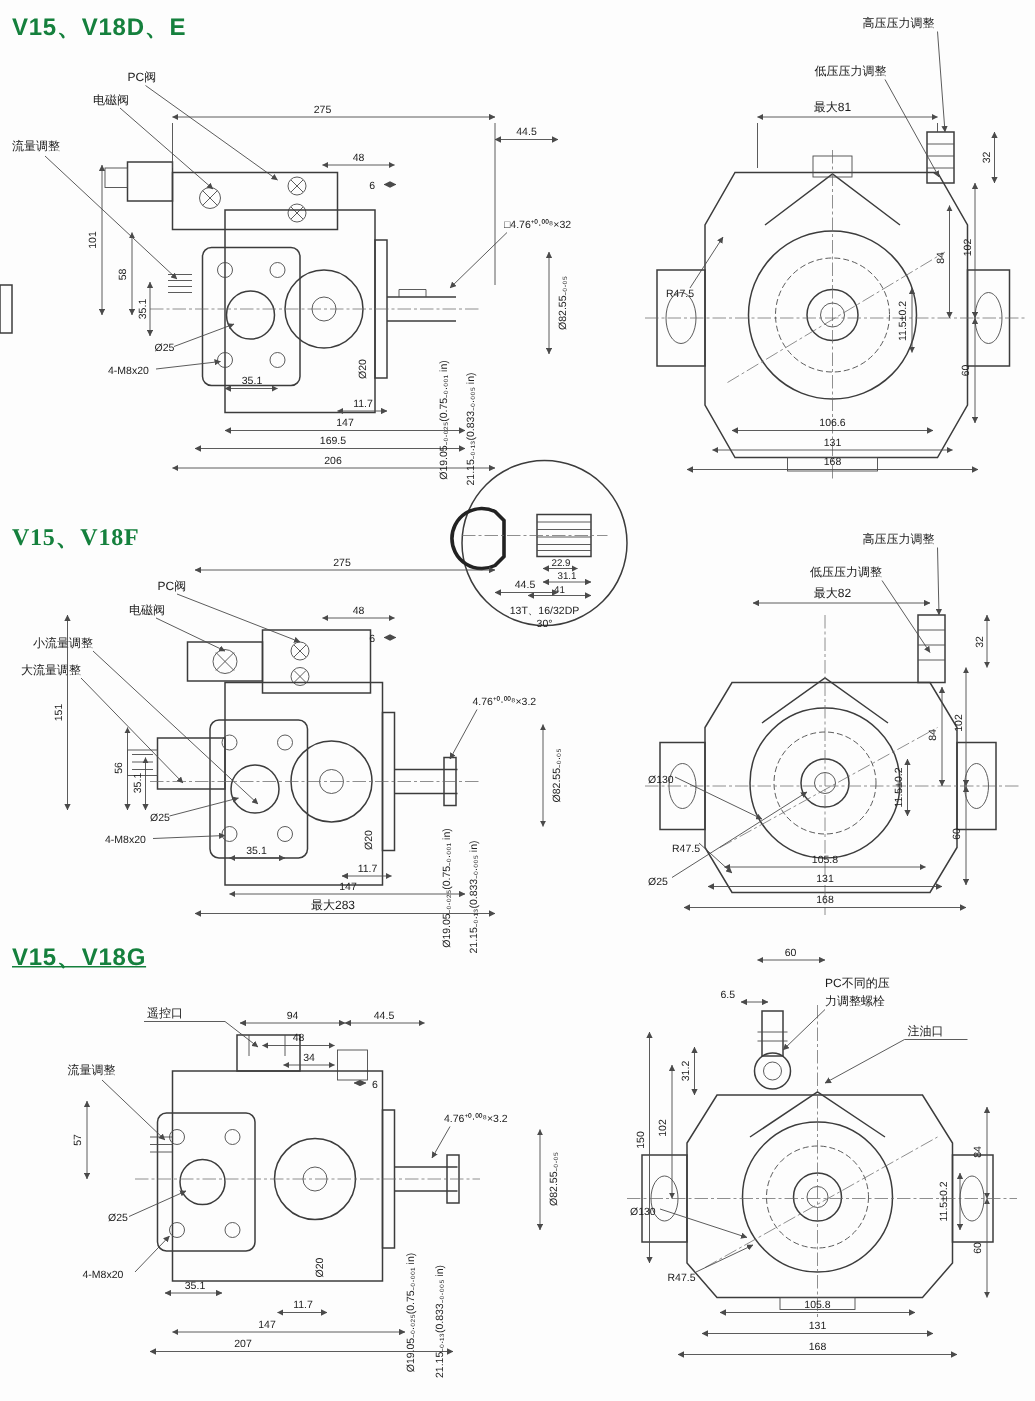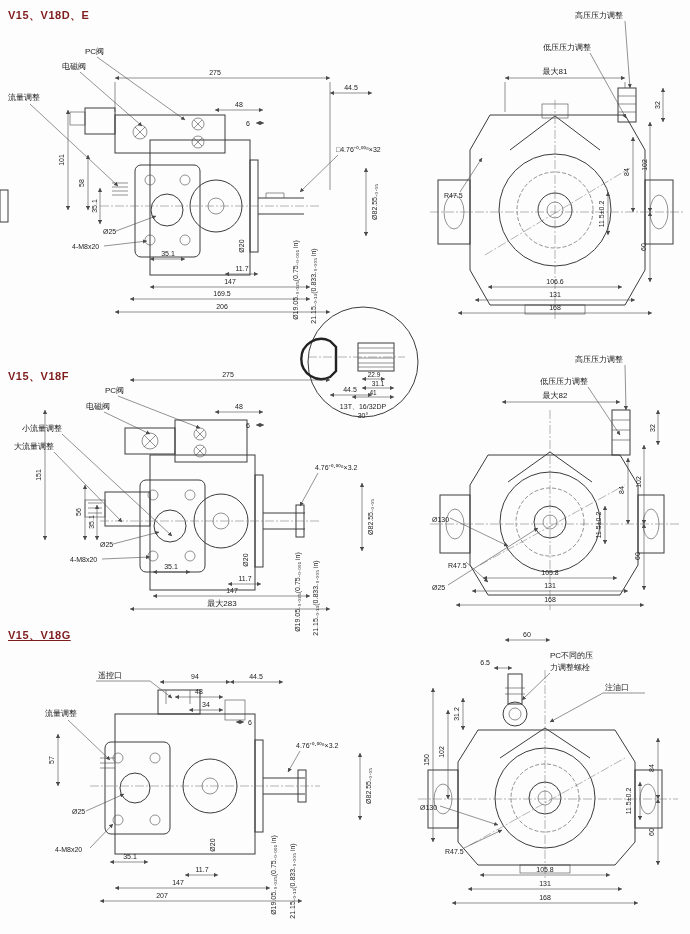--- a/index.html
+++ b/index.html
@@ -1,34 +1,34 @@
 <!DOCTYPE html>
 <html><head>
 <meta charset="utf-8">
 <style>
   html,body{margin:0;padding:0;background:#ffffff;}
   #page{position:relative;width:690px;height:934px;background:#fdfdfd;overflow:hidden;
         font-family:"Liberation Sans",sans-serif;color:#111;}
-  .sec-title{position:absolute;font-size:11px;font-weight:bold;letter-spacing:.5px;color:#7f1d1d;}
+  .sec-title{position:absolute;font-size:16px;font-weight:bold;letter-spacing:.5px;color:#15803d;}
   svg{position:absolute;overflow:visible;}
   svg text{font-family:"Liberation Sans",sans-serif;font-size:7px;fill:#222;}
   svg text.cjk{font-size:8px;fill:#1a1a1a;}
   .outline{stroke:#3c3c3c;stroke-width:1;fill:none;}
   .thin{stroke:#4a4a4a;stroke-width:.6;fill:none;}
   .dim{stroke:#4a4a4a;stroke-width:.6;fill:none;}
   .center{stroke:#6a6a6a;stroke-width:.5;fill:none;stroke-dasharray:9 2 2 2;}
   .lead{stroke:#4a4a4a;stroke-width:.6;fill:none;}
 </style>
 </head>
 <body>
 
 <div id="page">
 
   <div class="sec-title" style="left:8px;top:8px;">V15、V18D、E</div>
-  <div class="sec-title" style="left:8px;top:369px;">V15、V18F</div>
+  <div class="sec-title" style="left:8px;top:348px;font-family:Liberation Serif, serif;">V15、V18F</div>
   <div class="sec-title" style="left:8px;top:628px;text-decoration:underline;">V15、V18G</div>
 
   <svg style="left:0;top:40px;" width="430" height="300" viewBox="0 0 430 300">
     <defs>
       <marker id="arr" viewBox="0 0 10 10" refX="9.5" refY="5" markerWidth="7" markerHeight="7" orient="auto-start-reverse">
         <path d="M0,0 L10,5 L0,10 z" fill="#4a4a4a"></path>
       </marker>
     </defs>
 
     <g>

